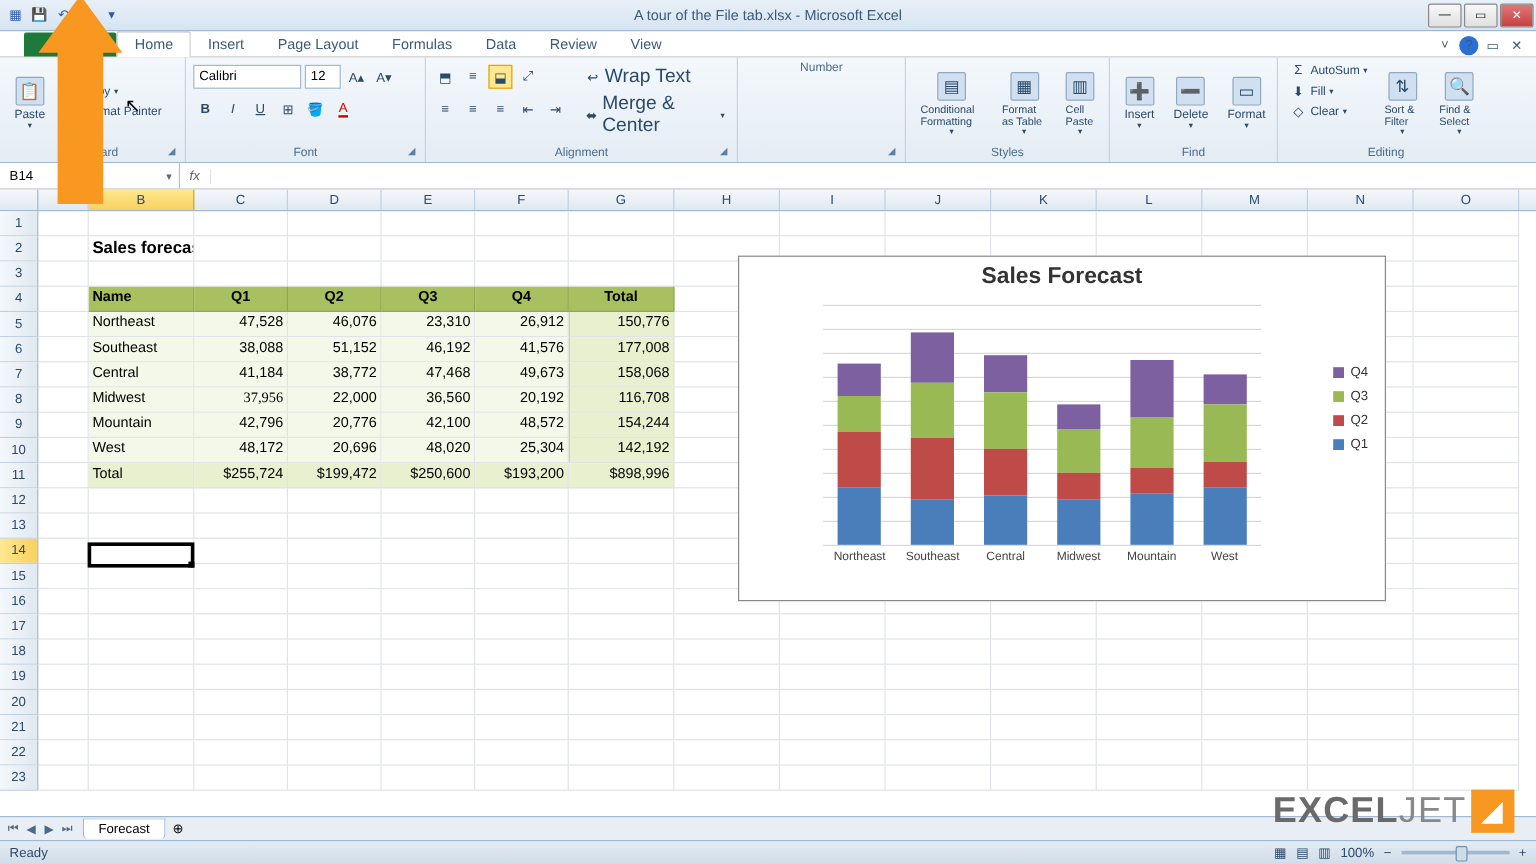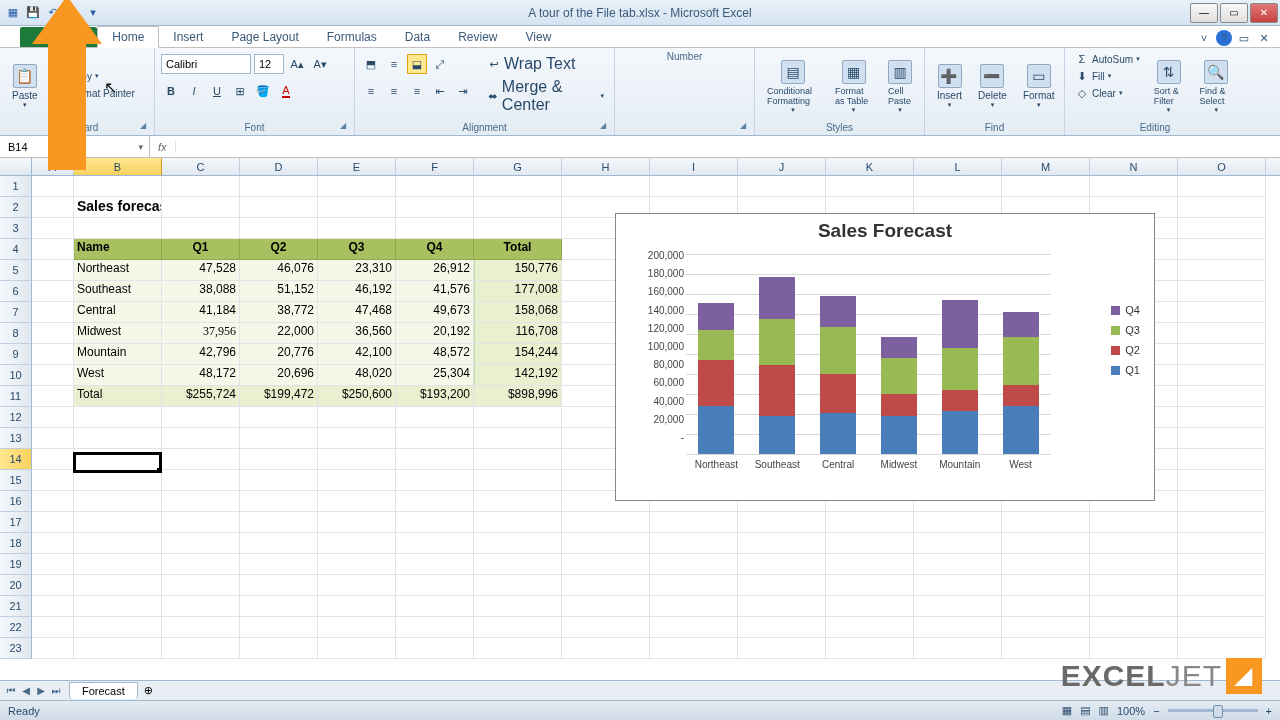--- a/index.html
+++ b/index.html
@@ -767,33 +767,20 @@
           <div class="cell" style="width: 88px;"></div>
           <div class="cell" style="width: 88px;"></div>
           <div class="cell" style="width: 88px;"></div>
           <div class="cell" style="width: 88px;"></div>
         </div>
       </div>
   </div>
 
   <div class="chart-box">
     <div class="chart-title">Sales Forecast</div>
-    <div class="chart-ylabels" id="chart-ylabels">
-        <div>200,000</div>
-        <div>180,000</div>
-        <div>160,000</div>
-        <div>140,000</div>
-        <div>120,000</div>
-        <div>100,000</div>
-        <div>80,000</div>
-        <div>60,000</div>
-        <div>40,000</div>
-        <div>20,000</div>
-        <div>-</div>
-      </div>
     <div class="chart-plot">
       <div class="chart-grid" id="chart-grid">
           <div style="top: 0%;"></div>
           <div style="top: 10%;"></div>
           <div style="top: 20%;"></div>
           <div style="top: 30%;"></div>
           <div style="top: 40%;"></div>
           <div style="top: 50%;"></div>
           <div style="top: 60%;"></div>
           <div style="top: 70%;"></div>

